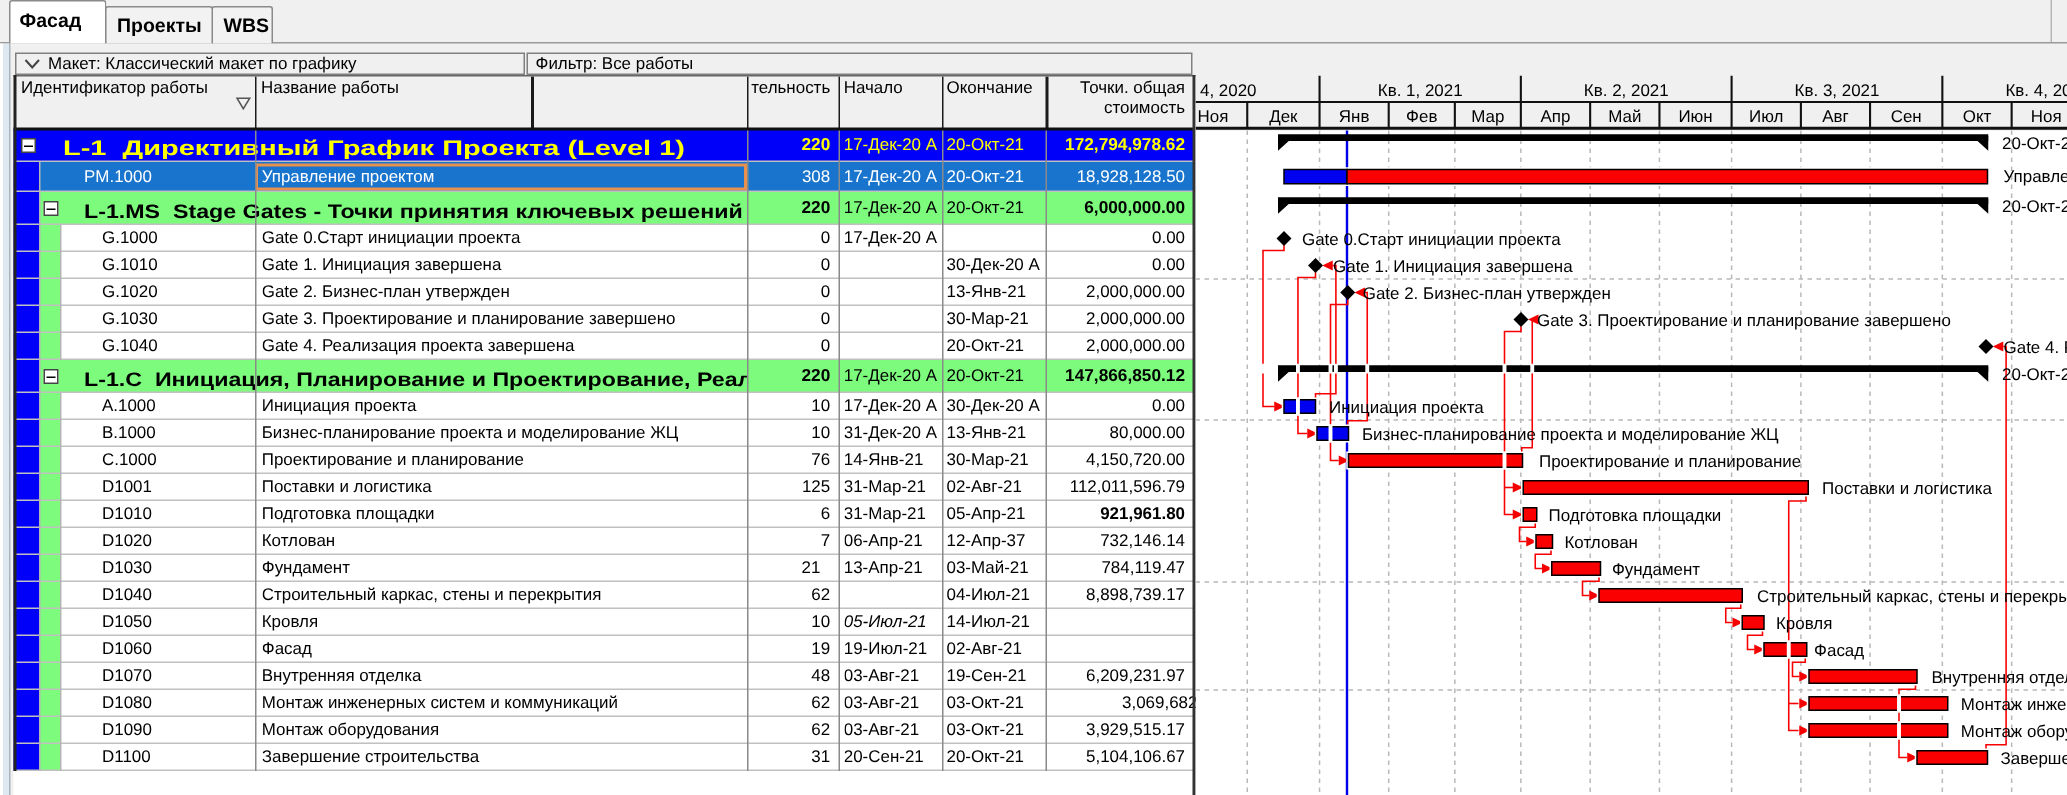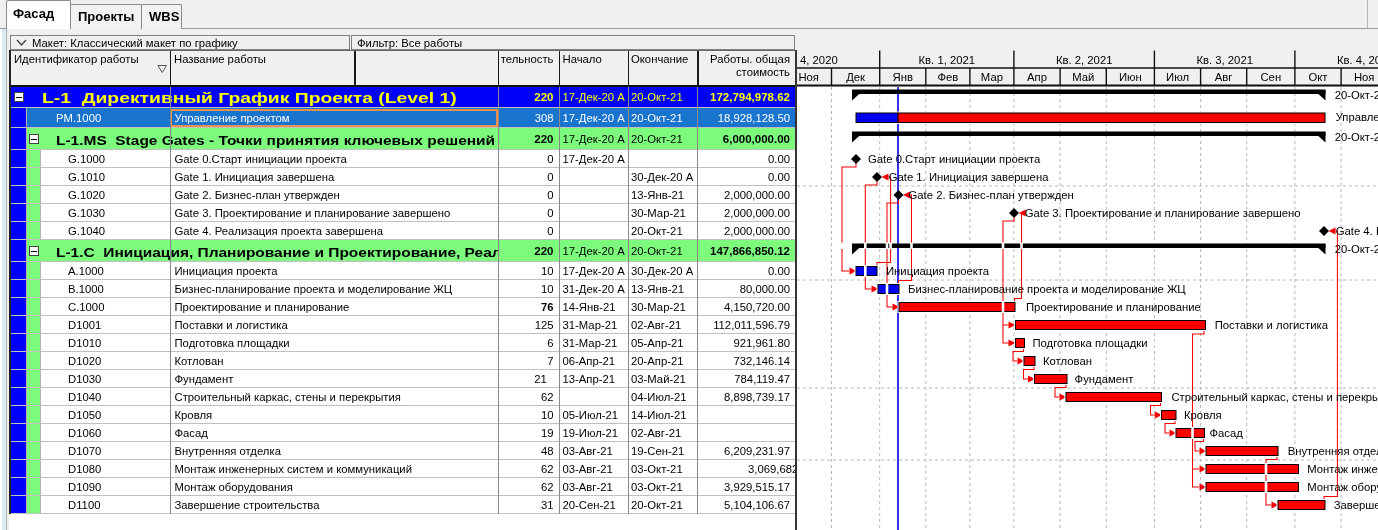--- a/index.html
+++ b/index.html
@@ -29,21 +29,21 @@
     </svg>
 <div class="t" style="left:32px;top:37px;">Макет: Классический макет по графику</div>
 <div class="t" style="left:357px;top:37px;">Фильтр: Все работы</div>
 <div class="a" style="left:9px;top:50px;width:787px;height:36px;background:#f0f0f0;"></div>
 <div class="t" style="left:14px;top:53px;">Идентификатор работы</div>
 <div class="t" style="left:174px;top:53px;">Название работы</div>
 <div class="t tr" style="left:499.6px;top:53px;width:53.9px;">тельность</div>
 <div class="t tr" style="left:499.6px;top:82px;width:53.9px;">- план</div>
 <div class="t" style="left:562.5px;top:53px;">Начало</div>
 <div class="t" style="left:631px;top:53px;">Окончание</div>
-<div class="t tr" style="left:699px;top:53px;width:91px;">Работы. общая</div>
+<div class="t tr" style="left:699px;top:53px;width:91px;">Точки. общая</div>
 <div class="t tr" style="left:699px;top:66px;width:91px;">стоимость</div>
 <svg class="a" style="left:157px;top:64px;" width="12" height="10">
       <polygon points="1,1.5 9.5,1.5 5.2,8.5" fill="#f0f0f0" stroke="#555" stroke-width="1"></polygon>
     </svg>
 <div class="a" style="left:9px;top:86px;width:787px;height:22px;background:#0000fa;"></div>
 <div class="a" style="left:14px;top:92px;width:10px;height:10px;background:#fff;border:1px solid #444;box-sizing:border-box;"></div>
 <div class="a" style="left:16px;top:96.5px;width:6px;height:1px;background:#000;"></div>
 <div class="t" style="left:42px;top:89.5px;color:#ffff00;width:330px;font-weight:bold;font-size:14px;line-height:16px;transform:scaleX(1.38);transform-origin:0 0;">L-1  Директивный График Проекта (Level 1)</div>
 <div class="t tr" style="left:499.6px;top:91px;width:53.9px;color:#ffff00;font-weight:bold;font-size:11.5px;">220</div>
 <div class="t" style="left:562.5px;top:91px;color:#ffff00;width:62px;overflow:hidden;">17-Дек-20 A</div>
@@ -132,50 +132,50 @@
 <div class="t" style="left:174.5px;top:282.5px;width:320px;overflow:hidden;">Бизнес-планирование проекта и моделирование ЖЦ</div>
 <div class="t tr" style="left:499.6px;top:282.5px;width:53.9px;color:#000;">10</div>
 <div class="t" style="left:562.5px;top:282.5px;color:#000;width:62px;overflow:hidden;">31-Дек-20 A</div>
 <div class="t" style="left:631px;top:282.5px;color:#000;">13-Янв-21</div>
 <div class="t tr" style="left:699px;top:282.5px;width:91px;color:#000;">80,000.00</div>
 <div class="a" style="left:9px;top:298px;width:17px;height:18px;background:#0000fa;"></div>
 <div class="a" style="left:26px;top:298px;width:14px;height:18px;background:#7dfb7d;"></div>
 <div class="a" style="left:40px;top:298px;width:756px;height:18px;background:#fff;"></div>
 <div class="t" style="left:68px;top:300.5px;">C.1000</div>
 <div class="t" style="left:174.5px;top:300.5px;width:320px;overflow:hidden;">Проектирование и планирование</div>
-<div class="t tr" style="left:499.6px;top:300.5px;width:53.9px;color:#000;font-weight:bold;">76</div>
+<div class="t tr" style="left:499.6px;top:300.5px;width:53.9px;color:#000;">76</div>
 <div class="t" style="left:562.5px;top:300.5px;color:#000;width:62px;overflow:hidden;">14-Янв-21</div>
 <div class="t" style="left:631px;top:300.5px;color:#000;">30-Мар-21</div>
 <div class="t tr" style="left:699px;top:300.5px;width:91px;color:#000;">4,150,720.00</div>
 <div class="a" style="left:9px;top:316px;width:17px;height:18px;background:#0000fa;"></div>
 <div class="a" style="left:26px;top:316px;width:14px;height:18px;background:#7dfb7d;"></div>
 <div class="a" style="left:40px;top:316px;width:756px;height:18px;background:#fff;"></div>
 <div class="t" style="left:68px;top:318.5px;">D1001</div>
 <div class="t" style="left:174.5px;top:318.5px;width:320px;overflow:hidden;">Поставки и логистика</div>
 <div class="t tr" style="left:499.6px;top:318.5px;width:53.9px;color:#000;">125</div>
 <div class="t" style="left:562.5px;top:318.5px;color:#000;width:62px;overflow:hidden;">31-Мар-21</div>
 <div class="t" style="left:631px;top:318.5px;color:#000;">02-Авг-21</div>
 <div class="t tr" style="left:699px;top:318.5px;width:91px;color:#000;">112,011,596.79</div>
 <div class="a" style="left:9px;top:334px;width:17px;height:18px;background:#0000fa;"></div>
 <div class="a" style="left:26px;top:334px;width:14px;height:18px;background:#7dfb7d;"></div>
 <div class="a" style="left:40px;top:334px;width:756px;height:18px;background:#fff;"></div>
 <div class="t" style="left:68px;top:336.5px;">D1010</div>
 <div class="t" style="left:174.5px;top:336.5px;width:320px;overflow:hidden;">Подготовка площадки</div>
 <div class="t tr" style="left:499.6px;top:336.5px;width:53.9px;color:#000;">6</div>
 <div class="t" style="left:562.5px;top:336.5px;color:#000;width:62px;overflow:hidden;">31-Мар-21</div>
 <div class="t" style="left:631px;top:336.5px;color:#000;">05-Апр-21</div>
-<div class="t tr" style="left:699px;top:336.5px;width:91px;color:#000;">921,961.80</div>
+<div class="t tr" style="left:699px;top:336.5px;width:91px;color:#000;font-weight:bold;">921,961.80</div>
 <div class="a" style="left:9px;top:352px;width:17px;height:18px;background:#0000fa;"></div>
 <div class="a" style="left:26px;top:352px;width:14px;height:18px;background:#7dfb7d;"></div>
 <div class="a" style="left:40px;top:352px;width:756px;height:18px;background:#fff;"></div>
 <div class="t" style="left:68px;top:354.5px;">D1020</div>
 <div class="t" style="left:174.5px;top:354.5px;width:320px;overflow:hidden;">Котлован</div>
 <div class="t tr" style="left:499.6px;top:354.5px;width:53.9px;color:#000;">7</div>
 <div class="t" style="left:562.5px;top:354.5px;color:#000;width:62px;overflow:hidden;">06-Апр-21</div>
-<div class="t" style="left:631px;top:354.5px;color:#000;">20-Апр-21</div>
+<div class="t" style="left:631px;top:354.5px;color:#000;">12-Апр-37</div>
 <div class="t tr" style="left:699px;top:354.5px;width:91px;color:#000;">732,146.14</div>
 <div class="a" style="left:9px;top:370px;width:17px;height:18px;background:#0000fa;"></div>
 <div class="a" style="left:26px;top:370px;width:14px;height:18px;background:#7dfb7d;"></div>
 <div class="a" style="left:40px;top:370px;width:756px;height:18px;background:#fff;"></div>
 <div class="t" style="left:68px;top:372.5px;">D1030</div>
 <div class="t" style="left:174.5px;top:372.5px;width:320px;overflow:hidden;">Фундамент</div>
 <div class="t tr" style="left:493px;top:372.5px;width:53.9px;color:#000;">21</div>
 <div class="t" style="left:562.5px;top:372.5px;color:#000;width:62px;overflow:hidden;">13-Апр-21</div>
 <div class="t" style="left:631px;top:372.5px;color:#000;">03-Май-21</div>
 <div class="t tr" style="left:699px;top:372.5px;width:91px;color:#000;">784,119.47</div>
@@ -187,21 +187,21 @@
 <div class="t tr" style="left:499.6px;top:390.5px;width:53.9px;color:#000;">62</div>
 <div class="t" style="left:562.5px;top:390.5px;color:#000;width:62px;overflow:hidden;margin-top:17px;">04-Май-21</div>
 <div class="t" style="left:631px;top:390.5px;color:#000;">04-Июл-21</div>
 <div class="t tr" style="left:699px;top:390.5px;width:91px;color:#000;">8,898,739.17</div>
 <div class="a" style="left:9px;top:406px;width:17px;height:18px;background:#0000fa;"></div>
 <div class="a" style="left:26px;top:406px;width:14px;height:18px;background:#7dfb7d;"></div>
 <div class="a" style="left:40px;top:406px;width:756px;height:18px;background:#fff;"></div>
 <div class="t" style="left:68px;top:408.5px;">D1050</div>
 <div class="t" style="left:174.5px;top:408.5px;width:320px;overflow:hidden;">Кровля</div>
 <div class="t tr" style="left:499.6px;top:408.5px;width:53.9px;color:#000;">10</div>
-<div class="t" style="left:562.5px;top:408.5px;color:#000;width:62px;overflow:hidden;">05-Июл-21</div>
+<div class="t" style="left:562.5px;top:408.5px;color:#000;width:62px;overflow:hidden;font-style:italic;">05-Июл-21</div>
 <div class="t" style="left:631px;top:408.5px;color:#000;">14-Июл-21</div>
 <div class="t tr" style="left:699px;top:408.5px;width:91px;color:#000;margin-top:19px;">772,820.92</div>
 <div class="a" style="left:9px;top:424px;width:17px;height:18px;background:#0000fa;"></div>
 <div class="a" style="left:26px;top:424px;width:14px;height:18px;background:#7dfb7d;"></div>
 <div class="a" style="left:40px;top:424px;width:756px;height:18px;background:#fff;"></div>
 <div class="t" style="left:68px;top:426.5px;">D1060</div>
 <div class="t" style="left:174.5px;top:426.5px;width:320px;overflow:hidden;">Фасад</div>
 <div class="t tr" style="left:499.6px;top:426.5px;width:53.9px;color:#000;">19</div>
 <div class="t" style="left:562.5px;top:426.5px;color:#000;width:62px;overflow:hidden;">19-Июл-21</div>
 <div class="t" style="left:631px;top:426.5px;color:#000;">02-Авг-21</div>

